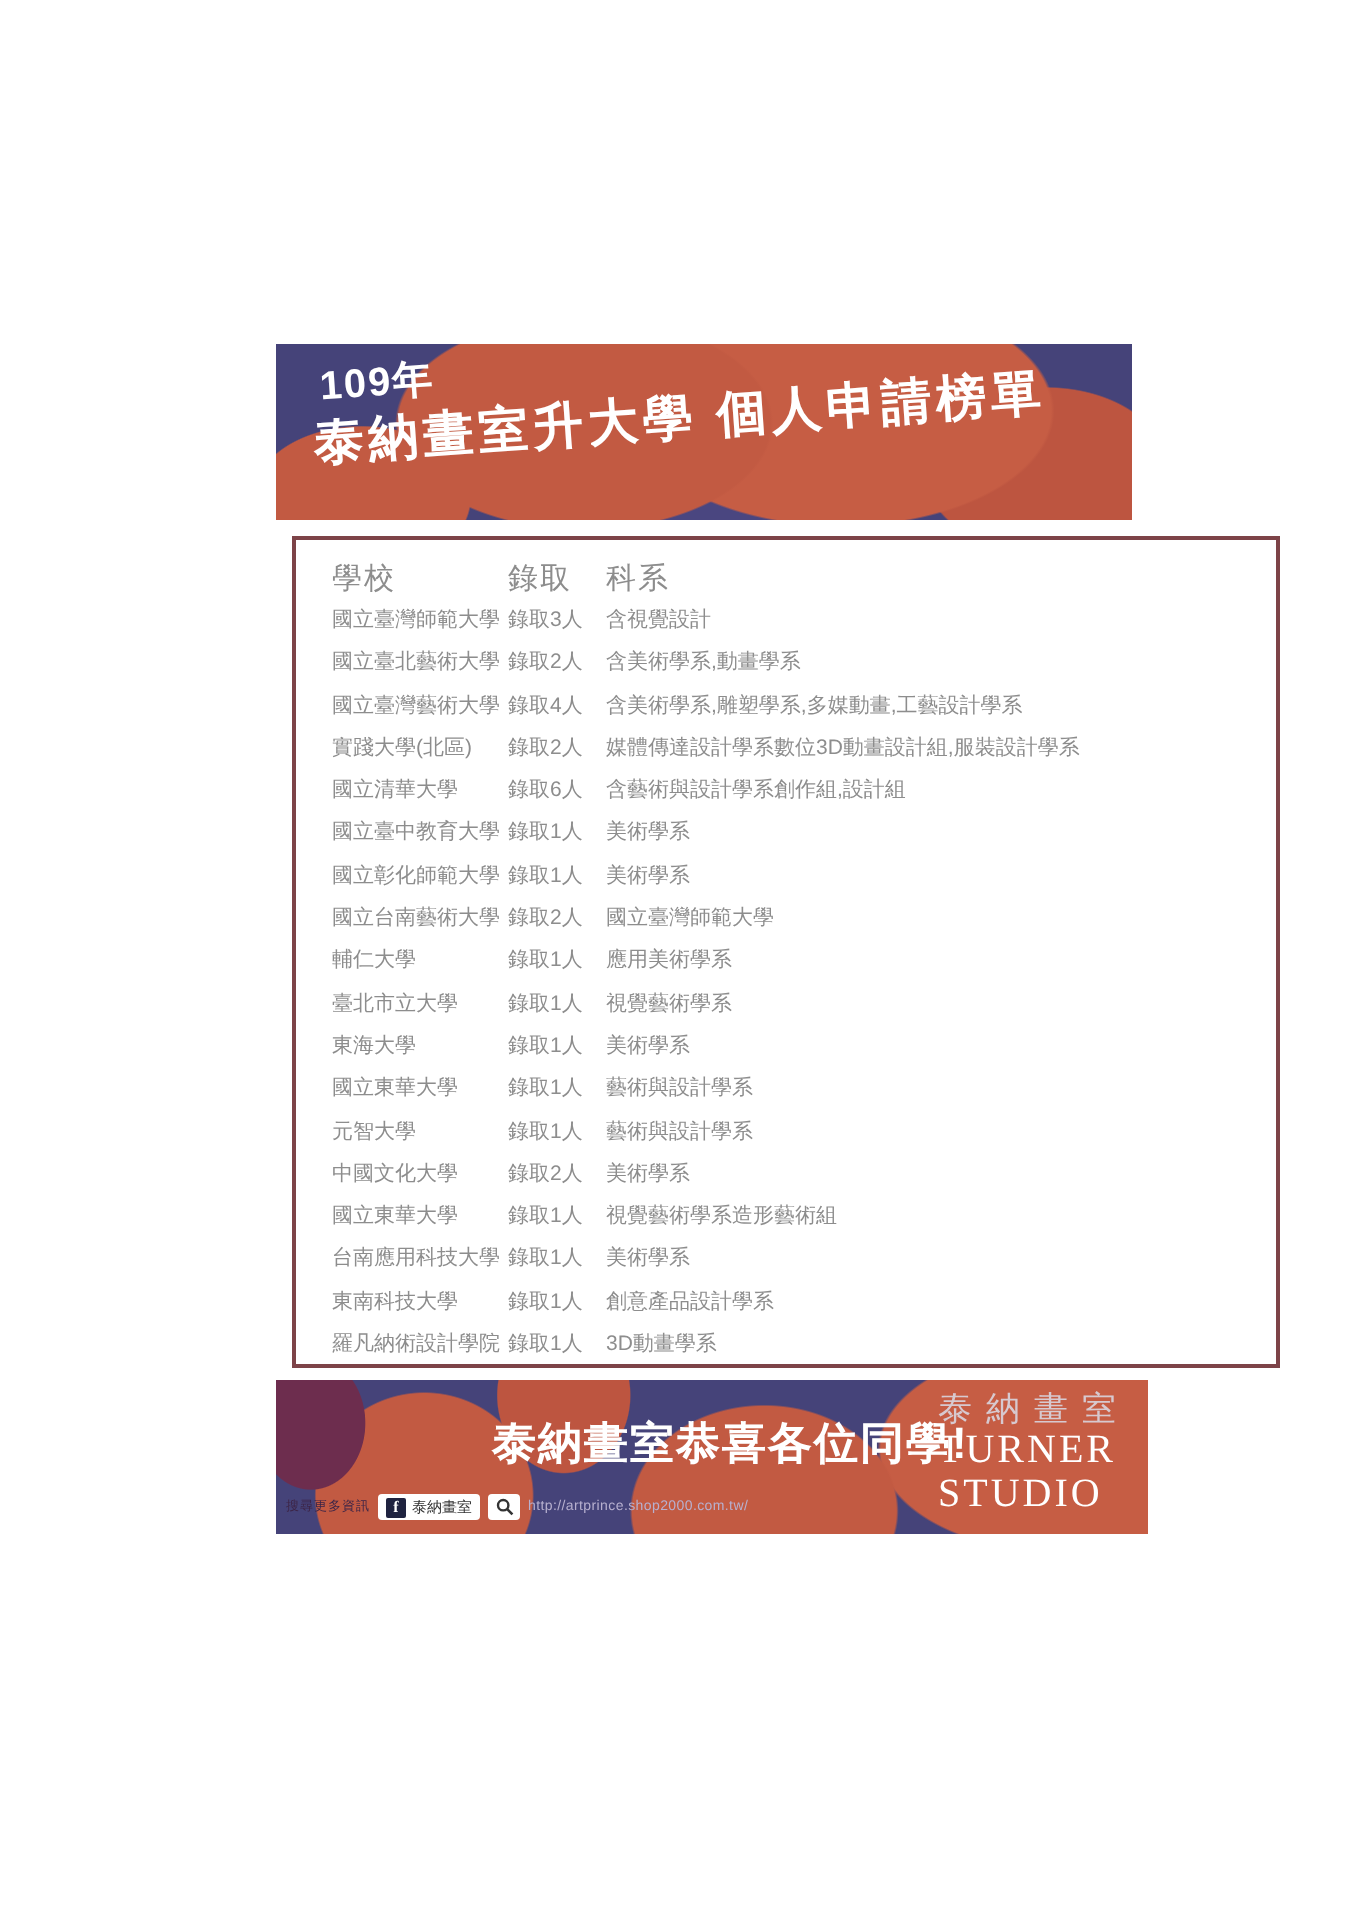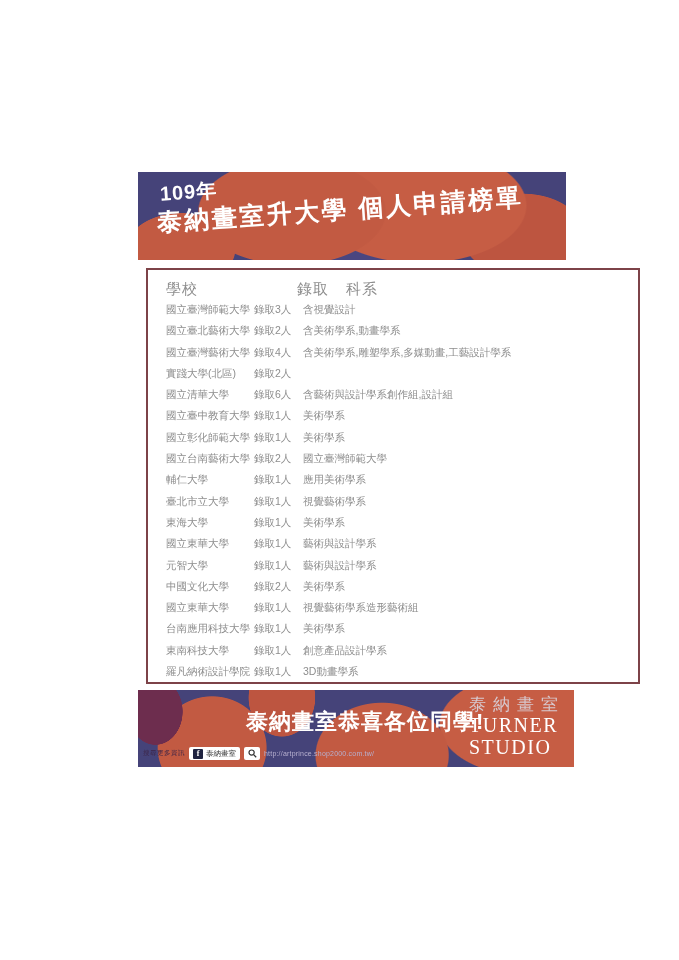--- a/index.html
+++ b/index.html
@@ -33,21 +33,21 @@
   .h-title{font-size:25px;font-weight:bold;letter-spacing:2.5px;white-space:nowrap;line-height:32px;}
 
   
   .table-box{
     position:absolute;left:146px;top:268px;width:494px;height:416px;
     border:2px solid var(--table-border);box-sizing:border-box;background:#fff;
     padding:6px 0 0 18px;overflow:hidden;
   }
   .t-head{display:flex;font-size:15px;color:var(--table-text);height:27px;align-items:center;letter-spacing:1px;}
   .t-head .c-school{width:88px;}
-  .t-head .c-count{width:49px;margin-left:43px;}
+  .t-head .c-count{width:49px;}
   .trow{display:flex;font-size:10.5px;color:var(--table-text);height:21.3px;align-items:flex-start;}
   .c-school{width:88px;white-space:nowrap;}
   .c-count{width:49px;white-space:nowrap;}
   .c-dept{flex:1;white-space:nowrap;}
 
   
   .footer-band{
     position:absolute;left:138px;top:690px;width:436px;height:77px;overflow:hidden;
     background:
       radial-gradient(45px 55px at 4% 28%, var(--maroon) 0 60%, transparent 61%),
@@ -110,20 +110,21 @@
           <span class="c-dept">含美術學系,動畫學系</span>
         </div>
         <div class="trow">
           <span class="c-school">國立臺灣藝術大學</span>
           <span class="c-count">錄取4人</span>
           <span class="c-dept">含美術學系,雕塑學系,多媒動畫,工藝設計學系</span>
         </div>
         <div class="trow">
           <span class="c-school">實踐大學(北區)</span>
           <span class="c-count">錄取2人</span>
+          <span class="c-dept">媒體傳達設計學系數位3D動畫設計組,服裝設計學系</span>
         </div>
         <div class="trow">
           <span class="c-school">國立清華大學</span>
           <span class="c-count">錄取6人</span>
           <span class="c-dept">含藝術與設計學系創作組,設計組</span>
         </div>
         <div class="trow">
           <span class="c-school">國立臺中教育大學</span>
           <span class="c-count">錄取1人</span>
           <span class="c-dept">美術學系</span>

